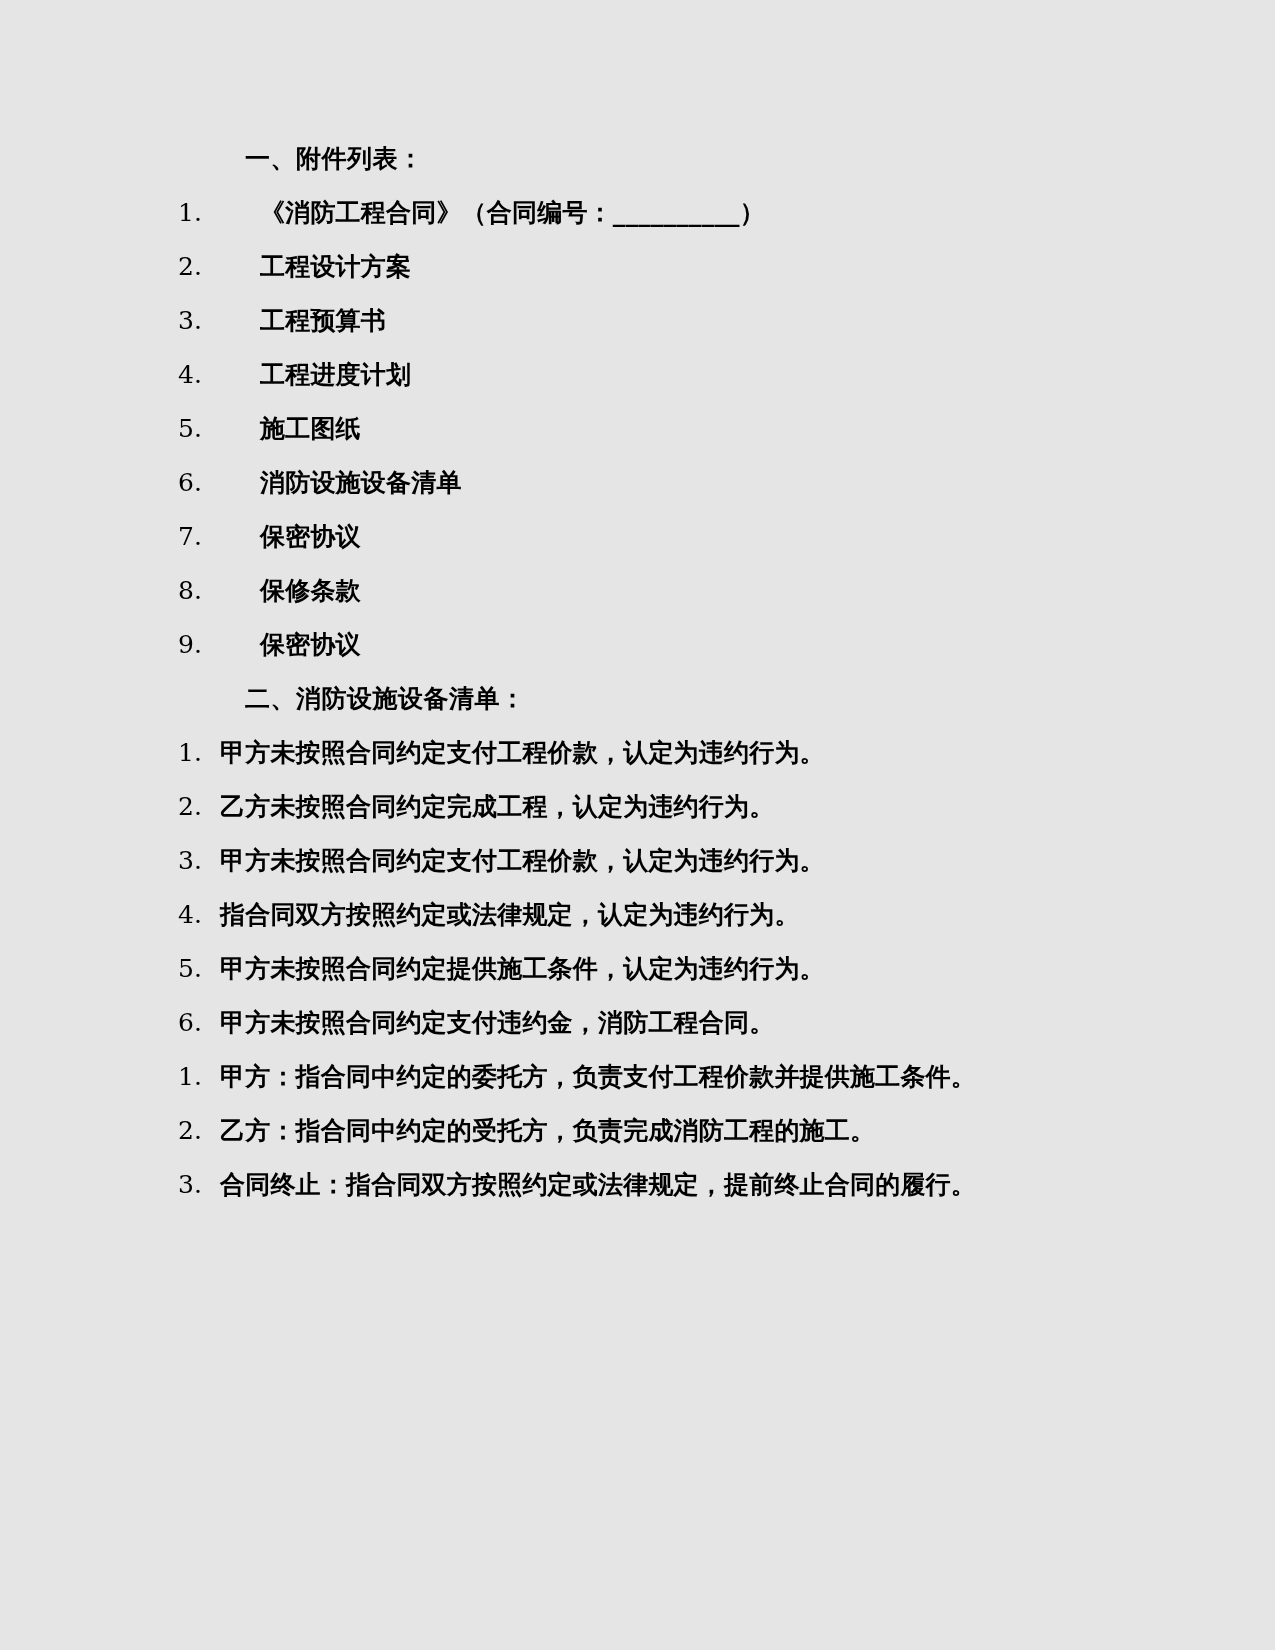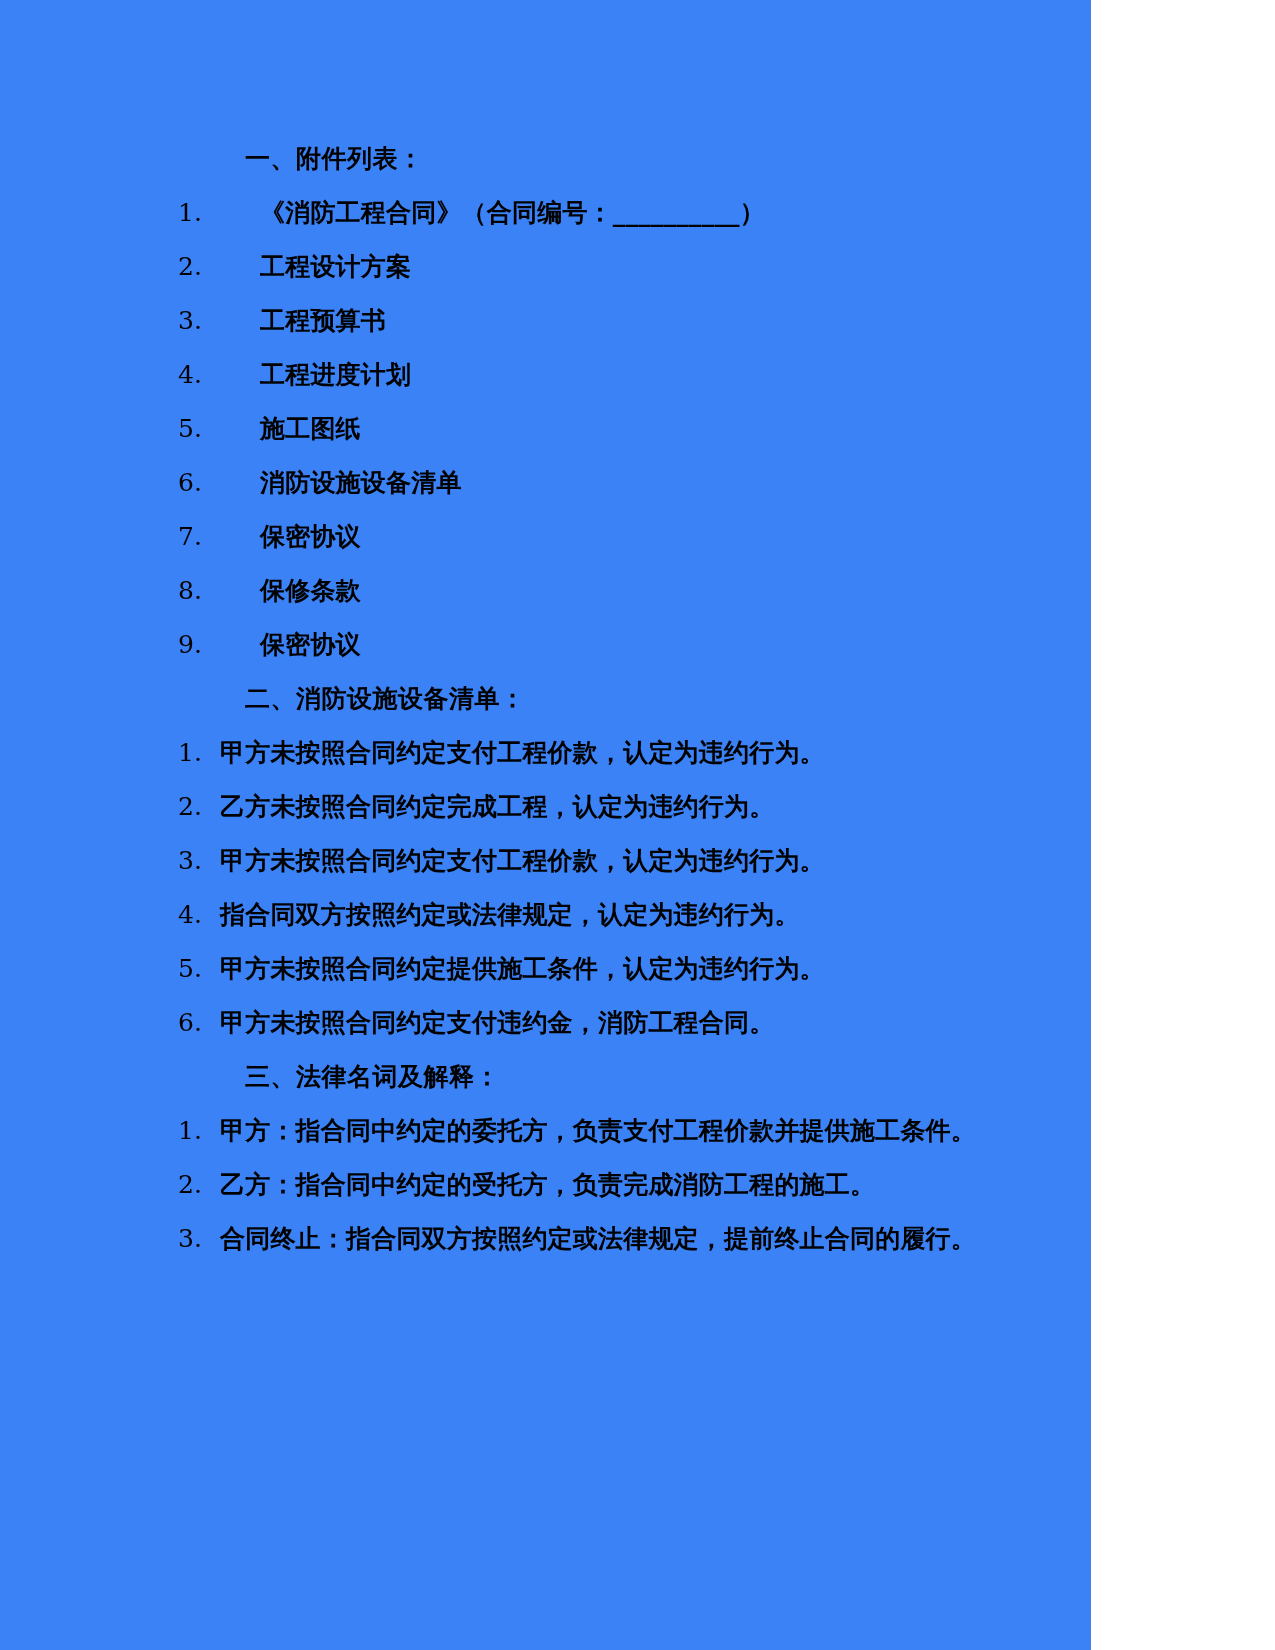--- a/index.html
+++ b/index.html
@@ -7,23 +7,23 @@
     margin: 0;
     padding: 0;
     background: #ffffff;
   }
   body {
     font-family: "DejaVu Serif", "Liberation Serif", serif;
     color: #000000;
   }
   .page {
     position: relative;
-    width: 1091px;
+    width: 1275px;
     height: 1650px;
-    background: #3b82f6;
+    background: #e5e5e5;
     box-sizing: border-box;
     overflow: hidden;
   }
   .content {
     position: absolute;
     left: 178px;
     top: 132px;
     width: 890px;
   }
   
@@ -150,21 +150,20 @@
           <span class="li-text">甲方未按照合同约定提供施工条件，认定为违约行为。</span>
         </li>
         <li>
           <span class="li-num">6.</span>
           <span class="li-text">甲方未按照合同约定支付违约金，消防工程合同。</span>
         </li>
       </ol>
     </div>
 
     <div class="heading-block">
-      <p class="section-heading">三、法律名词及解释：</p>
       <ol class="doc-list">
         <li>
           <span class="li-num">1.</span>
           <span class="li-text">甲方：指合同中约定的委托方，负责支付工程价款并提供施工条件。</span>
         </li>
         <li>
           <span class="li-num">2.</span>
           <span class="li-text">乙方：指合同中约定的受托方，负责完成消防工程的施工。</span>
         </li>
         <li>

